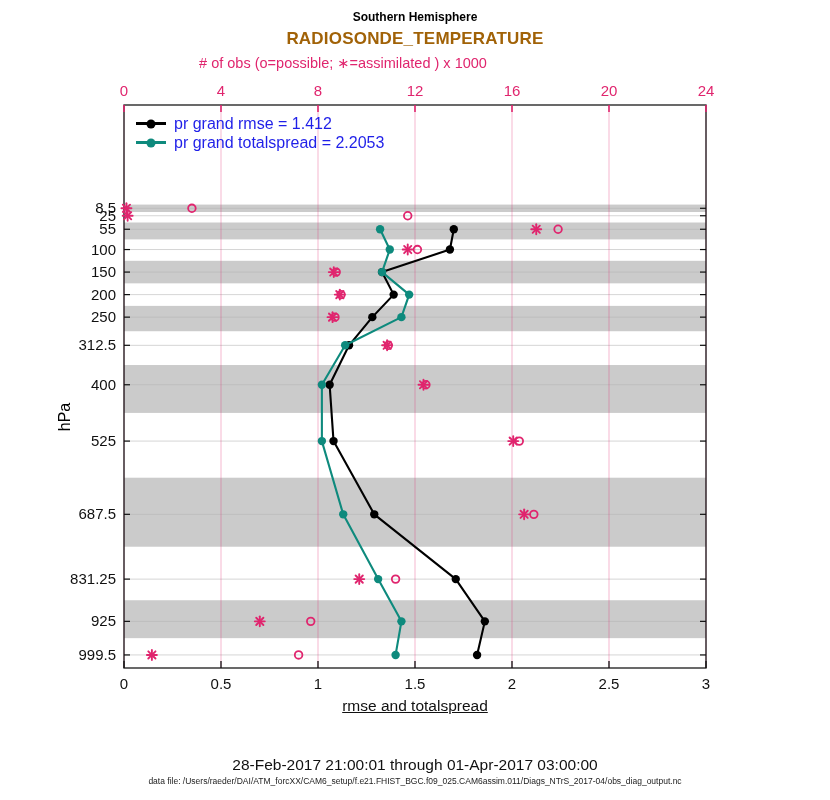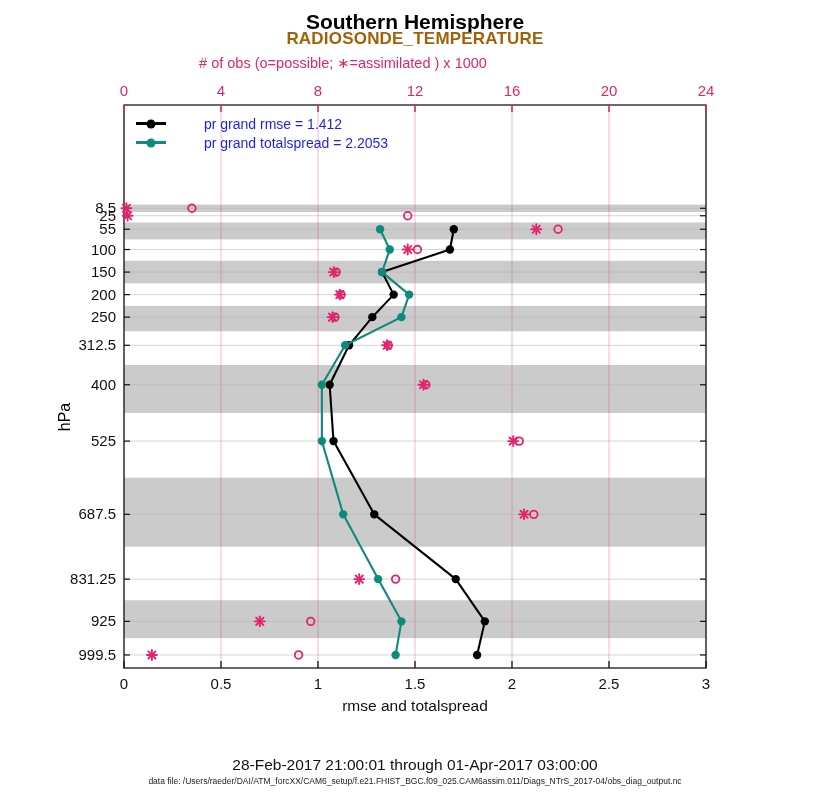--- a/index.html
+++ b/index.html
@@ -1,34 +1,34 @@
 <!DOCTYPE html>
 <html><head>
 <meta charset="utf-8">
 <style>
   html,body{margin:0;padding:0;background:#ffffff;}
   .figure{position:relative;width:830px;height:800px;background:#ffffff;overflow:hidden;
           font-family:"Liberation Sans", sans-serif;}
   .figure svg{position:absolute;left:0;top:0;}
   svg text{font-family:"Liberation Sans", sans-serif;}
   .title1{position:absolute;top:10px;left:0;width:830px;text-align:center;
-          font-size:21px;font-weight:bold;color:#000;}
+          font-size:12px;font-weight:bold;color:#000;}
   .title2{position:absolute;top:29px;left:0;width:830px;text-align:center;
           font-size:17px;font-weight:bold;color:#a16207;letter-spacing:.2px;}
   .topxlabel{position:absolute;top:55px;left:0;width:686px;text-align:center;
           font-size:14.5px;color:#e0256e;}
   .legend{position:absolute;left:136px;top:114px;}
   .lrow{display:flex;align-items:center;height:19px;}
   .swatch{position:relative;width:30px;height:2.6px;margin-right:8px;flex:0 0 30px;}
   .swatch .dot{position:absolute;left:50%;top:50%;width:9px;height:9px;border-radius:50%;
           transform:translate(-50%,-50%);}
-  .ltext{font-size:14px;color:#1f1fe8;white-space:nowrap;margin-left:30px;}
+  .ltext{font-size:16px;color:#1f1fe8;white-space:nowrap;}
   .ylabel{position:absolute;left:65px;top:417px;transform:translate(-50%,-50%) rotate(-90deg);
           font-size:16px;color:#000;}
-  .xlabel{position:absolute;top:697px;left:0;width:830px;text-align:center;font-size:15.5px;color:#111;}
+  .xlabel{position:absolute;top:697px;left:0;width:830px;text-align:center;font-size:15.5px;color:#111;text-decoration:underline;}
   .subtitle{position:absolute;top:718px;left:0;width:830px;text-align:center;font-size:15.5px;color:#111;margin-top:38px;}
   .footer{position:absolute;top:776px;left:0;width:830px;text-align:center;font-size:8.5px;color:#222;}
 </style>
 </head>
 <body>
 
 <div class="figure">
 
   <div class="title1">Southern Hemisphere</div>
   <div class="title2">RADIOSONDE_TEMPERATURE</div>

